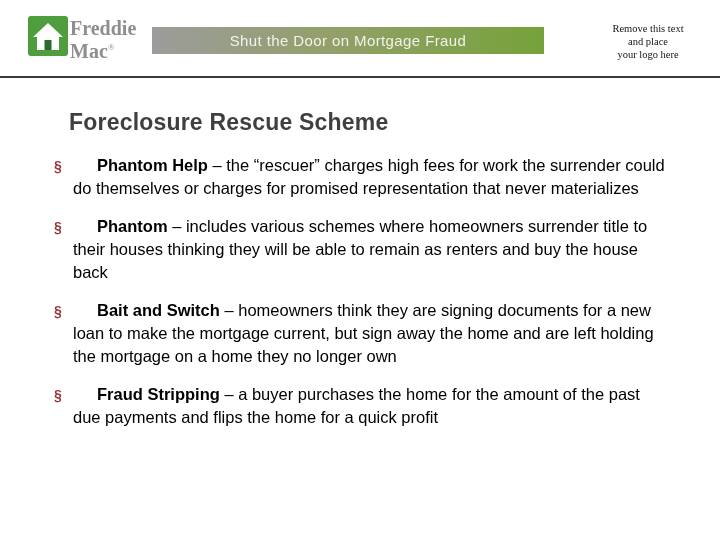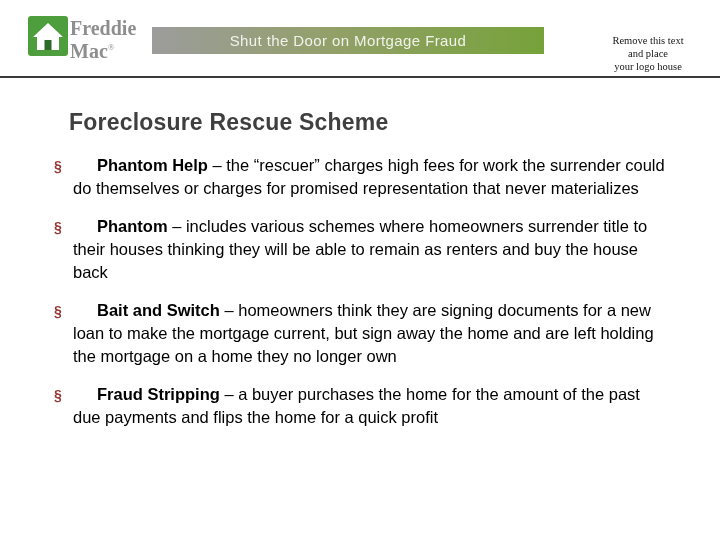--- a/index.html
+++ b/index.html
@@ -11,21 +11,21 @@
   .logo-mark{display:block;width:40px;height:40px;}
   .logo-text{font-family:"Liberation Serif",serif;color:#8e8e8e;font-size:20px;line-height:19px;margin-left:2px;padding-top:3px;font-weight:bold;}
   .logo-reg{font-size:9px;vertical-align:super;font-weight:normal;}
 
   .banner{position:absolute;left:152px;top:27px;width:392px;height:27px;
           background:linear-gradient(to right,#9c9c9c 0%,#93a06a 45%,#76a23a 100%);
           display:flex;align-items:center;justify-content:center;}
   .banner-label{color:#f2f2ec;font-size:15px;letter-spacing:.4px;}
 
   .placeholder{position:absolute;left:598px;top:22px;width:100px;text-align:center;
-               font-family:"Liberation Serif",serif;font-size:10.5px;line-height:13px;color:#141414;margin-top:12px;}
+               font-family:"Liberation Serif",serif;font-size:10.5px;line-height:13px;color:#141414;}
 
   .rule{position:absolute;left:0;top:76px;width:720px;height:0;border-top:2px solid #3a3a3a;}
 
   
   .title{position:absolute;left:54px;top:94px;margin:15px;font-size:23px;font-weight:bold;color:#3f3f3f;letter-spacing:.2px;}
 
   .bullets{position:absolute;left:54px;top:154px;width:612px;list-style:none;margin:0;padding:0;}
   .bullets li{position:relative;padding-left:19px;margin-bottom:15px;font-size:16.5px;line-height:23px;color:#000;}
   .bullet-glyph{position:absolute;left:0;top:1px;color:#953735;font-weight:bold;font-size:14px;}
   .lead{font-weight:bold;margin-left:24px;}
@@ -49,21 +49,21 @@
     </span>
   </div>
 
   <div class="banner">
     <span class="banner-label">Shut the Door on Mortgage Fraud</span>
   </div>
 
   <div class="placeholder">
     <div>Remove this text</div>
     <div>and place</div>
-    <div>your logo house</div>
+    <div>your logo here</div>
   </div>
 
   <div class="rule"></div>
 
   <h1 class="title">Foreclosure Rescue Scheme</h1>
 
   <ul class="bullets">
     <li>
       <span class="bullet-glyph">§</span>
       <span class="lead">Phantom Help</span><span> – the “rescuer” charges high fees for work the surrender could do themselves or charges for promised representation that never materializes</span>

